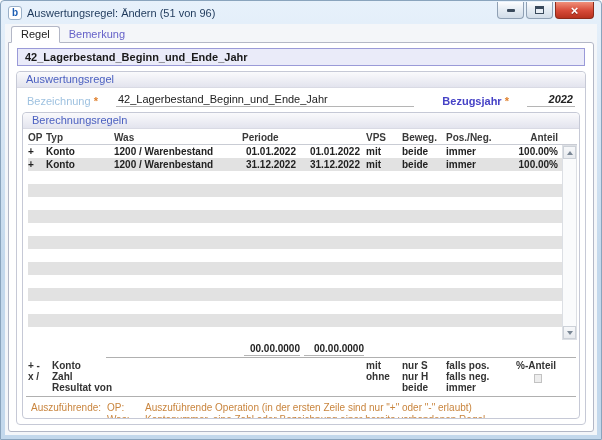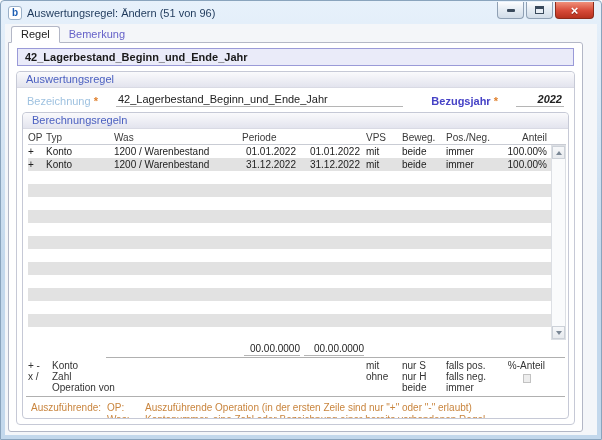--- a/index.html
+++ b/index.html
@@ -22,21 +22,21 @@
     height:17px; border:1px solid #8fa0b4; border-radius:0 0 4px 4px; border-top:none;
     background: linear-gradient(#fdfdfe,#e6edf4 45%,#d2dde9);
     display:flex; align-items:center; justify-content:center;
   }
   .btn-min, .btn-max { width:27px; }
   .btn-close { width:39px; background: linear-gradient(#f0907a,var(--c-close-red,#d64937) 55%,#b7321f); border-color:#8c2a1a; }
   .glyph-min { width:8px; height:3px; background:#3a4a5c; border-radius:1px; }
   .glyph-max { width:9px; height:8px; border:1px solid #3a4a5c; border-top-width:3px; background:#e8eef5; }
   .glyph-close { color:#fff; font-size:13px; font-weight:bold; line-height:13px; text-shadow:0 1px 1px rgba(0,0,0,.35); }
 
-  .client { position:absolute; left:4px; right:4px; top:23px; bottom:4px; background:#f4f6f9; padding:2px 14px 3px 3px; display:flex; flex-direction:column; }
+  .client { position:absolute; left:4px; right:4px; top:23px; bottom:4px; background:#f4f6f9; padding:2px 3px 3px 3px; display:flex; flex-direction:column; }
   .tabs { display:flex; padding-left:3px; position:relative; z-index:2; }
   .tab { padding:1px 9px 2px 9px; font-size:11px; border-radius:3px 3px 0 0; }
   .tab.active { background:#fff; border:1px solid #b3b7c6; border-bottom:1px solid #fff; margin-bottom:-1px; color:#222; }
   .tab.inactive { color:var(--c-inactive-tab,#6561c8); padding-top:2px; }
 
   .tabpage { flex:1; background:#fff; border:1px solid #b3b7c6; border-radius:0 3px 3px 3px; padding:5px 6px 6px 6px; display:flex; flex-direction:column; overflow:hidden; }
 
   .rule-header {
     margin:0 2px 5px 2px; background:var(--c-rule-header-bg,#eaebf9);
     border:1px solid var(--c-rule-header-border,#9a9ad8);
@@ -54,21 +54,21 @@
   .form-row { display:flex; align-items:flex-end; padding:5px 10px 3px 10px; gap:18px; }
   .lbl-light { color:var(--c-label-light,#9fc2e0); white-space:nowrap; }
   .lbl-strong { color:var(--c-label-strong,#4642c6); font-weight:bold; white-space:nowrap; }
   .req { color:var(--c-required,#e0812e); font-weight:bold; }
   .field { border:none; outline:none; background:transparent; border-bottom:1px solid #b5b5b5; font-family:inherit; font-size:11px; color:#222; padding:0 2px 1px 2px; }
   .field-bezeichnung { flex:1; margin-right:10px; }
   .field-bezugsjahr { width:48px; text-align:right; font-weight:bold;font-style:italic; }
 
   
   .tbl { position:relative; font-size:10px; padding:2px 2px 0 5px; }
-  .g { display:grid; grid-template-columns: 18px 68px 128px 60px 64px 36px 44px 52px 1fr 15px; align-items:center; }
+  .g { display:grid; grid-template-columns: 18px 68px 128px 60px 64px 36px 44px 52px 1fr 15px; align-items:center;font-weight:bold; }
   .g > div { white-space:nowrap; overflow:hidden; }
   .thead { height:14px; border-bottom:1px solid #c9ccd4; color:#3a3a3a; }
   .tbody { height:195px; overflow:hidden; }
   .trow { height:13px; line-height:13px; }
   .tbody .trow:nth-child(even) { background:var(--c-stripe,#e2e2e2); }
   .cell-date { text-align:right; padding-right:6px; }
   .c-anteil { text-align:right; padding-right:4px; }
 
   .scrollbar {
     position:absolute; top:16px; right:2px; bottom:0; width:15px;
@@ -215,21 +215,21 @@
 
           <div class="legend-sep"></div>
 
           <div class="g legend">
             <div class="legend-left">
               <div>+ -</div>
               <div>Konto</div>
               <div>x /</div>
               <div>Zahl</div>
               <div></div>
-              <div>Operation von</div>
+              <div>Resultat von</div>
             </div>
             <div></div>
             <div></div>
             <div class="legend-col">
               <div>mit</div>
               <div>ohne</div>
             </div>
             <div class="legend-col">
               <div>nur S</div>
               <div>nur H</div>

